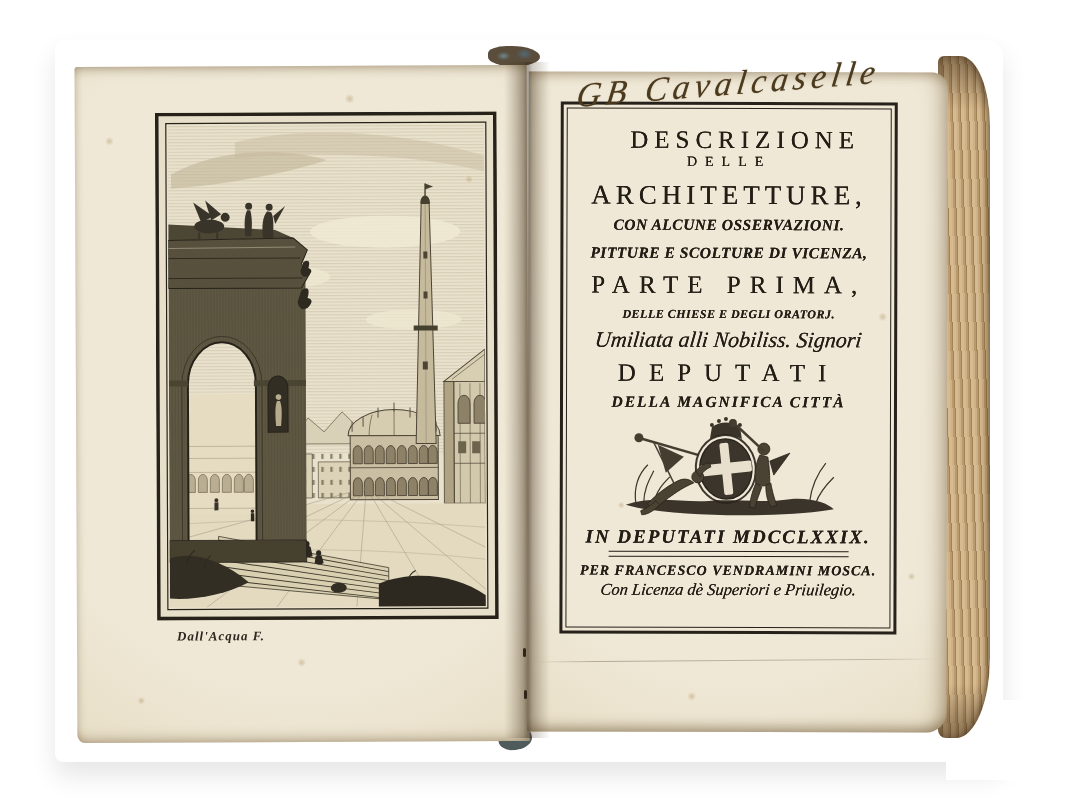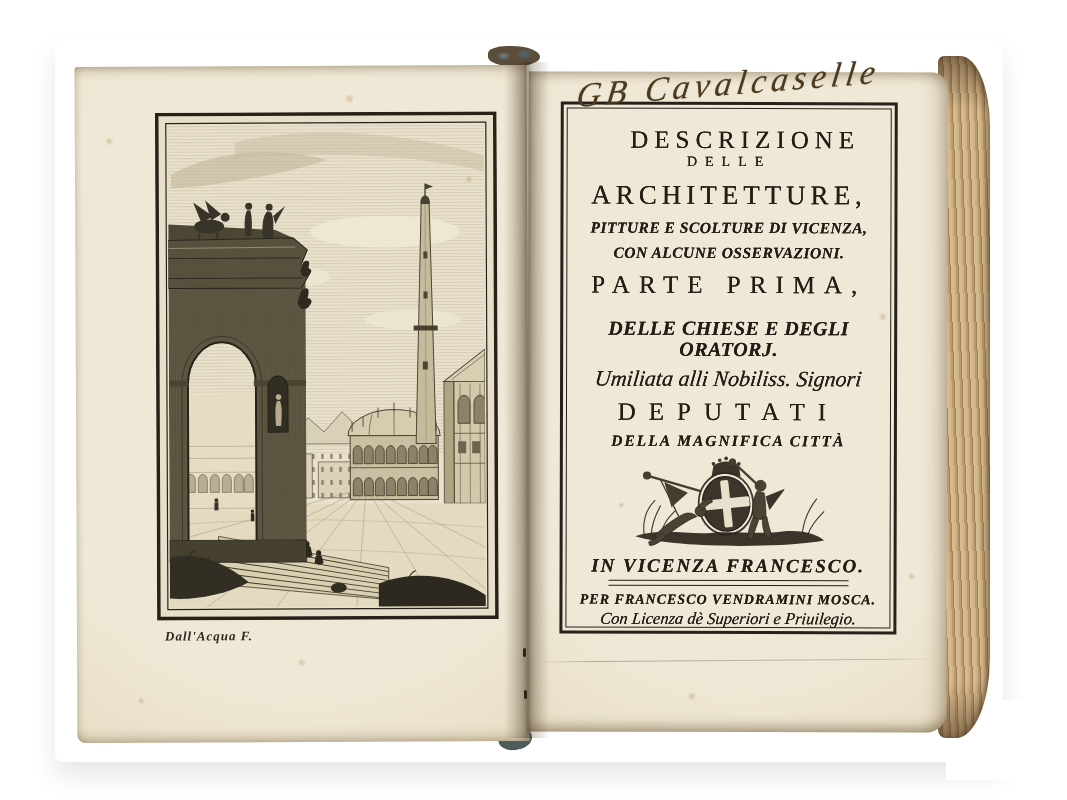--- a/index.html
+++ b/index.html
@@ -50,41 +50,41 @@
   .gutter{position:absolute;left:504px;top:62px;width:46px;height:676px;
     background:linear-gradient(90deg, transparent, rgba(70,52,28,.30) 42%, rgba(44,30,14,.42) 52%, rgba(70,52,28,.26) 62%, transparent);}
   .crease{position:absolute;left:6px;top:588px;width:405px;height:1px;transform:rotate(-.6deg);
     background:linear-gradient(90deg, transparent, rgba(110,95,70,.45) 15%, rgba(110,95,70,.35) 85%, transparent);}
   .stitch{position:absolute;width:3px;height:9px;background:#2e2418;border-radius:2px;}
 
   .spot{position:absolute;border-radius:50%;background:radial-gradient(circle,rgba(168,136,84,.4),rgba(168,136,84,0) 70%);}
 
   
   .plate{position:absolute;left:80px;top:46px;width:342px;height:508px;}
-  .caption{position:absolute;left:88px;top:562px;font-style:italic;font-weight:bold;font-size:13px;
+  .caption{position:absolute;left:100px;top:562px;font-style:italic;font-weight:bold;font-size:13px;
     letter-spacing:1px;color:#2d2820;}
 
   
   .inscription{position:absolute;left:575px;top:60px;width:430px;height:56px;
     font-style:italic;font-size:34px;letter-spacing:5px;color:#4b3a1d;
     transform:rotate(-4.5deg) skewX(-12deg);white-space:nowrap;text-shadow:0 0 1px rgba(75,58,29,.5);}
 
   
   .tp-border{position:absolute;left:32px;top:30px;width:337px;height:532px;
     border:3.5px solid #26211a;box-sizing:border-box;padding:3px;}
   .tp-inner{width:100%;height:100%;border:1.2px solid #26211a;box-sizing:border-box;
     display:flex;flex-direction:column;align-items:center;text-align:center;color:#221d15;padding-top:16px;}
   .tl{line-height:1.05;text-shadow:0 0 .4px currentColor;}
   .t-main  {font-size:25px;letter-spacing:6px;margin-top:2px;margin-left:32px;}
   .t-delle {font-size:14px;letter-spacing:8px;margin-top:2px;}
   .t-arch  {font-size:27px;letter-spacing:5px;margin-top:11px;}
   .t-it    {font-size:15.5px;font-style:italic;font-weight:bold;letter-spacing:.5px;margin-top:11px;}
   .t-it2   {font-size:15.5px;font-style:italic;font-weight:bold;letter-spacing:.5px;margin-top:8px;}
   .t-parte {font-size:25px;letter-spacing:9px;margin-top:11px;}
-  .t-chiese{font-size:20px;font-style:italic;font-weight:bold;letter-spacing:.5px;margin-top:20px;}
+  .t-chiese{font-size:12px;font-style:italic;font-weight:bold;letter-spacing:.5px;margin-top:10px;}
   .t-script{font-size:22px;font-style:italic;margin-top:7px;transform:skewX(-6deg);}
   .t-dep   {font-size:25px;letter-spacing:13px;margin-top:9px;}
   .t-citta {font-size:15.5px;font-style:italic;font-weight:bold;letter-spacing:2px;margin-top:8px;text-align:right;}
   .t-vic   {font-size:19px;font-style:italic;font-weight:bold;letter-spacing:2px;margin-top:2px;}
   .rule2{width:240px;height:4px;border-top:1.6px solid #221d15;border-bottom:1px solid #221d15;margin-top:4px;}
   .t-per   {font-size:14px;font-style:italic;font-weight:bold;letter-spacing:1px;margin-top:7px;}
   .t-lic   {font-size:16.5px;font-style:italic;margin-top:2px;transform:skewX(-6deg);}
   .vignette{margin-top:3px;}
 </style>
 </head>
@@ -321,22 +321,22 @@
     <span class="spot" style="left:220px;top:592px;width:9px;height:9px;"></span>
     <span class="spot" style="left:60px;top:630px;width:8px;height:8px;"></span>
   </div>
 
   <div class="page page-right">
     <div class="tp-border">
       <div class="tp-inner">
         <div class="tl t-main">DESCRIZIONE</div>
         <div class="tl t-delle">DELLE</div>
         <div class="tl t-arch">ARCHITETTURE,</div>
+        <div class="tl t-it2">CON ALCUNE OSSERVAZIONI.</div>
         <div class="tl t-it">PITTURE E SCOLTURE DI VICENZA,</div>
-        <div class="tl t-it2">CON ALCUNE OSSERVAZIONI.</div>
         <div class="tl t-parte">PARTE PRIMA,</div>
         <div class="tl t-chiese">DELLE CHIESE E DEGLI ORATORJ.</div>
         <div class="tl t-script">Umiliata alli Nobiliss. Signori</div>
         <div class="tl t-dep">DEPUTATI</div>
         <div class="tl t-citta">DELLA MAGNIFICA CITTÀ</div>
 
         <svg class="vignette" width="232" height="112" viewBox="0 0 230 112">
           <g>
             <path d="M12,92 C40,82 70,90 95,88 C120,86 150,90 176,86 C198,84 214,90 220,96 C180,104 60,106 12,92 Z" fill="#3a342a"></path>
             <path d="M22,90 C20,74 24,62 34,52 M30,90 C30,76 36,66 40,58 M40,92 C42,78 50,70 56,64" stroke="#3a342a" stroke-width="1.2" fill="none"></path>
@@ -372,21 +372,21 @@
             <polygon points="156,48 176,40 160,62" fill="#3a342a"></polygon>
             <circle cx="150" cy="36" r="6"></circle>
             <path d="M146,42 C142,50 140,60 142,70 C146,74 152,74 156,70 C156,60 155,50 154,44 Z"></path>
             <path d="M142,70 C138,80 136,88 136,94 L141,95 C143,87 146,80 148,74 Z"></path>
             <path d="M152,72 C152,82 154,90 158,94 L163,92 C160,84 158,76 157,70 Z"></path>
             <line x1="150" y1="38" x2="122" y2="12" stroke="#453e30" stroke-width="2.5"></line>
             <circle cx="119" cy="10" r="4" fill="#453e30" stroke="none"></circle>
           </g>
         </svg>
 
-        <div class="tl t-vic">IN VICENZA FRANCESCO.</div>
+        <div class="tl t-vic">IN DEPUTATI MDCCLXXIX.</div>
         <div class="rule2"></div>
         <div class="tl t-per">PER FRANCESCO VENDRAMINI MOSCA.</div>
         <div class="tl t-lic">Con Licenza dè Superiori e Priuilegio.</div>
       </div>
     </div>
     <div class="crease"></div>
     <span class="spot" style="left:160px;top:620px;width:9px;height:9px;"></span>
     <span class="spot" style="left:350px;top:240px;width:9px;height:9px;"></span>
     <span class="spot" style="left:90px;top:430px;width:7px;height:7px;"></span>
     <span class="spot" style="left:380px;top:500px;width:8px;height:8px;"></span>

